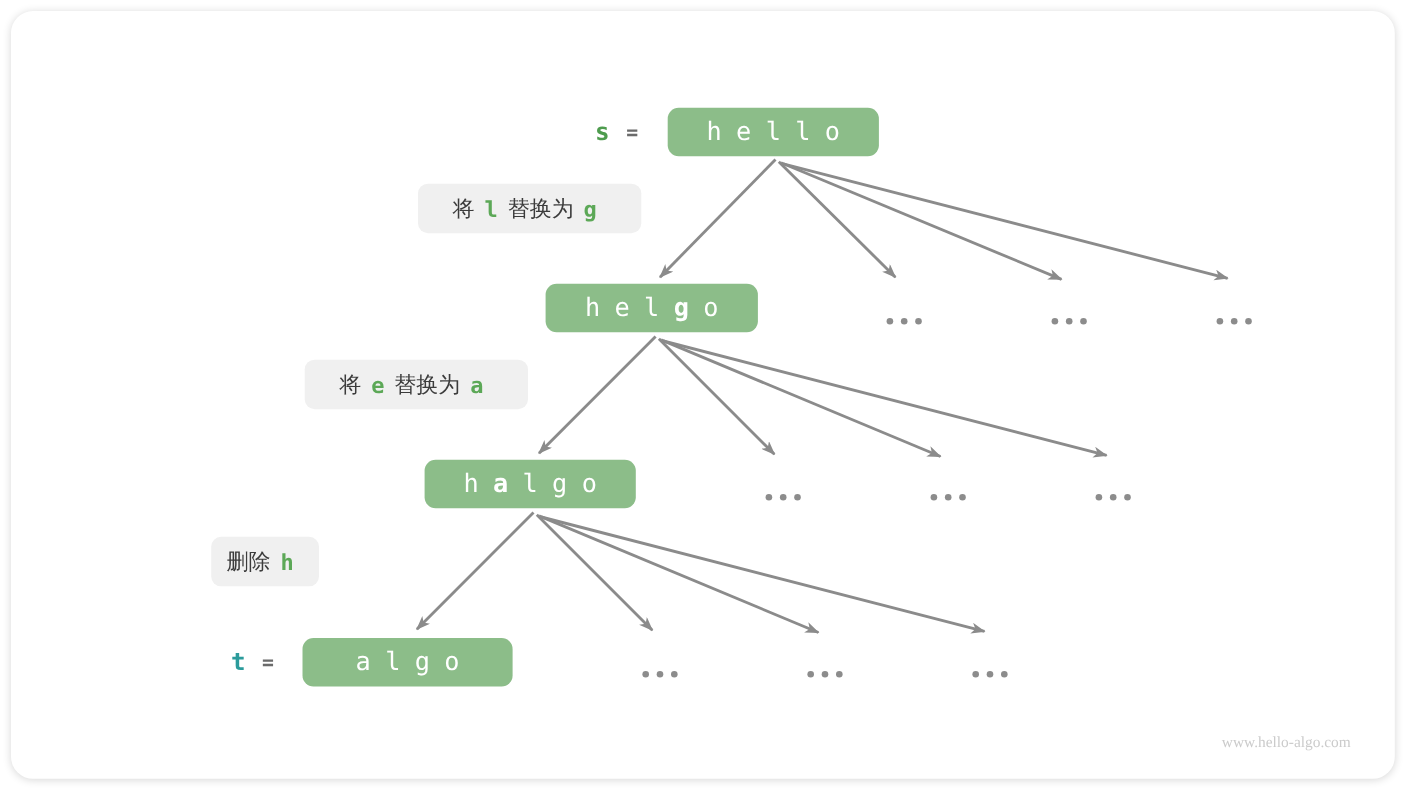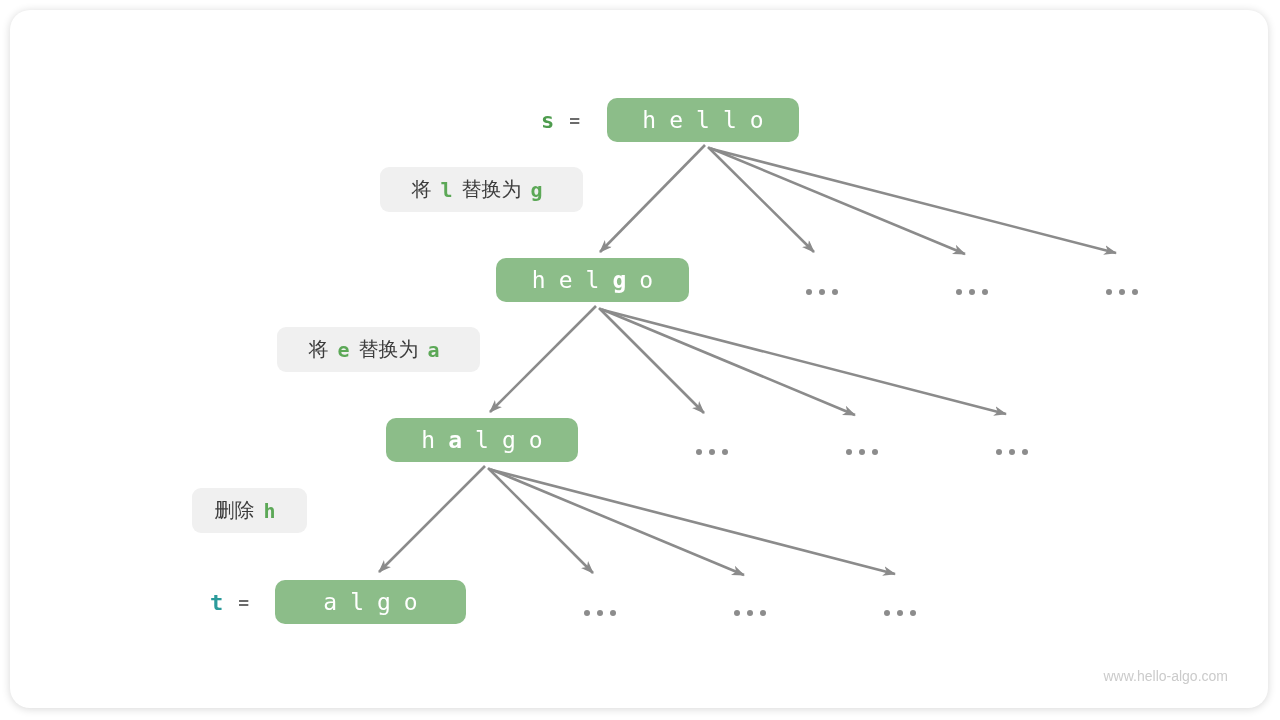--- a/index.html
+++ b/index.html
@@ -71,21 +71,21 @@
     border-radius: 9px;
     display: flex;
     align-items: center;
     justify-content: center;
     font-size: 20px;
     color: #3c3c3c;
     white-space: pre;
   }
   .op1 { left: 370px; top: 157px; width: 203px; }
   .op2 { left: 267px; top: 317px; width: 203px; }
-  .op3 { left: 182px; top: 478px; width: 115px; }
+  .op3 { left: 182px; top: 478px; width: 98px; }
   .mono-green {
     font-family: "DejaVu Sans Mono", monospace;
     font-weight: bold;
     font-size: 20px;
     color: #5ca857;
     margin: 0 9px;
   }
 
   
   .dots {
@@ -96,21 +96,21 @@
   .dots i {
     width: 6px; height: 6px;
     border-radius: 50%;
     background: #8c8c8c;
   }
 
   .watermark {
     position: absolute;
     right: 40px;
     bottom: 24px;
-    font-family: Liberation Sans, sans-serif;
+    font-family: Liberation Serif, serif;
     font-size: 14px;
     color: #cbcbcb;
   }
 </style>
 </head>
 <body>
 
 <div class="card">
 
   <svg class="arrows" viewBox="0 0 1280 720" xmlns="http://www.w3.org/2000/svg">

